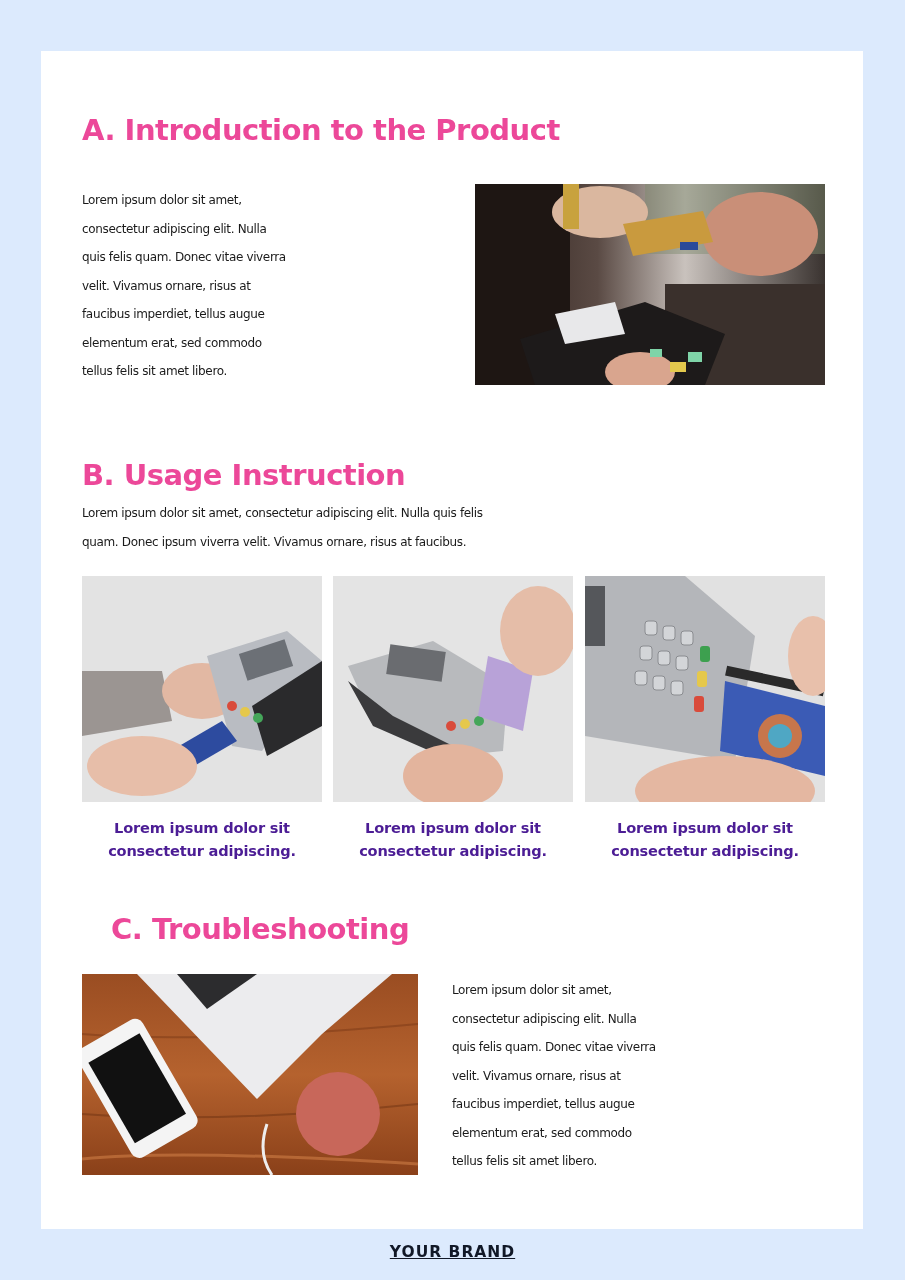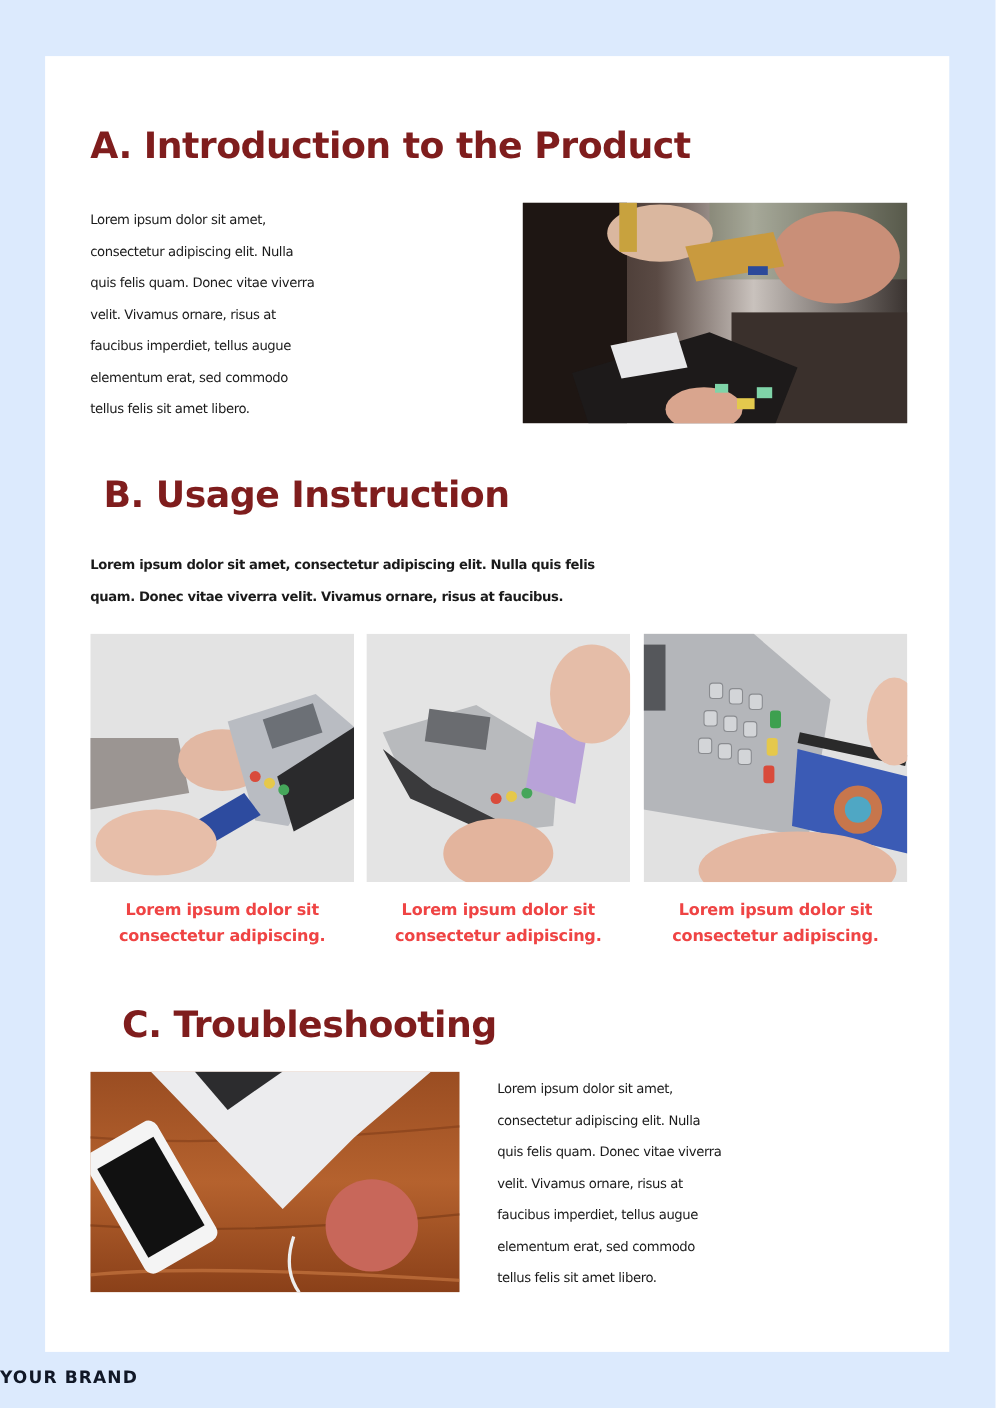--- a/index.html
+++ b/index.html
@@ -15,23 +15,23 @@
       position: absolute;
       left: 41px; top: 51px;
       width: 822px; height: 1178px;
       background: #ffffff;
     }
     .h {
       position: absolute;
       left: 41px;
       font-family: "DejaVu Sans", sans-serif;
       font-weight: bold;
-      font-size: 33px;
+      font-size: 29px;
       letter-spacing: -0.5px;
-      color: #7f1d1d;
+      color: #ec4899;
       line-height: 1;
     }
     .p {
       position: absolute;
       font-family: "DejaVu Sans", sans-serif;
       font-size: 12px;
       line-height: 28.5px;
       color: #1a1a1a;
       letter-spacing: -0.35px;
     }
@@ -41,33 +41,34 @@
     }
     .img svg { display: block; width: 100%; height: 100%; }
     .caption {
       position: absolute;
       width: 240px;
       text-align: center;
       font-family: "DejaVu Sans", sans-serif;
       font-weight: bold;
       font-size: 14.6px;
       line-height: 23px;
-      color: #ef4444;
+      color: #4c1d95;
       letter-spacing: -0.2px;
     }
     .brand {
       position: absolute;
       left: 0; width: 905px;
       top: 1243px;
-      text-align: left;
+      text-align: center;
       font-family: "DejaVu Sans", sans-serif;
       font-weight: bold;
       font-size: 15.5px;
       letter-spacing: 1px;
       color: #111827;
+      text-decoration: underline;
     }
   </style>
 </head>
 <body>
 
 <div class="page">
 
   <h1 class="h" style="top:65px;">A. Introduction to the Product</h1>
 
   <div class="p" style="left:41px; top:135px; width:380px;">
@@ -101,25 +102,25 @@
       <rect x="190" y="100" width="160" height="101" fill="#3a302c"></rect>
       <polygon points="45,155 170,118 250,150 230,201 60,201" fill="#1d1a1a"></polygon>
       <polygon points="80,130 140,118 150,150 90,160" fill="#e8e8ea"></polygon>
       <ellipse cx="165" cy="188" rx="35" ry="20" fill="#d9a58e"></ellipse>
       <rect x="175" y="165" width="12" height="8" fill="#7fd4a8"></rect>
       <rect x="195" y="178" width="16" height="10" fill="#e3c94d"></rect>
       <rect x="213" y="168" width="14" height="10" fill="#7fd4a8"></rect>
     </svg>
   </div>
 
-  <h1 class="h" style="top:382px;margin-left:12px;">B. Usage Instruction</h1>
-
-  <div class="p" style="left:41px; top:448px; width:740px;font-weight:bold;">
+  <h1 class="h" style="top:410px;">B. Usage Instruction</h1>
+
+  <div class="p" style="left:41px; top:448px; width:740px;">
     <div>Lorem ipsum dolor sit amet, consectetur adipiscing elit. Nulla quis felis</div>
-    <div>quam. Donec vitae viverra velit. Vivamus ornare, risus at faucibus.</div>
+    <div>quam. Donec ipsum viverra velit. Vivamus ornare, risus at faucibus.</div>
   </div>
 
   <div class="img" style="left:41px; top:525px; width:240px; height:226px;">
     <svg viewBox="0 0 240 226" preserveAspectRatio="none">
       <rect width="240" height="226" fill="#e3e3e3"></rect>
       <polygon points="0,95 80,95 90,145 0,160" fill="#9b9592"></polygon>
       <ellipse cx="120" cy="115" rx="40" ry="28" fill="#e2b8a3"></ellipse>
       <polygon points="125,80 205,55 240,85 180,175 150,170" fill="#b9bcc2"></polygon>
       <polygon points="170,130 240,85 240,150 185,180" fill="#2a2a2c"></polygon>
       <rect x="160" y="70" width="48" height="28" fill="#6c7076" transform="rotate(-18 184 84)"></rect>

